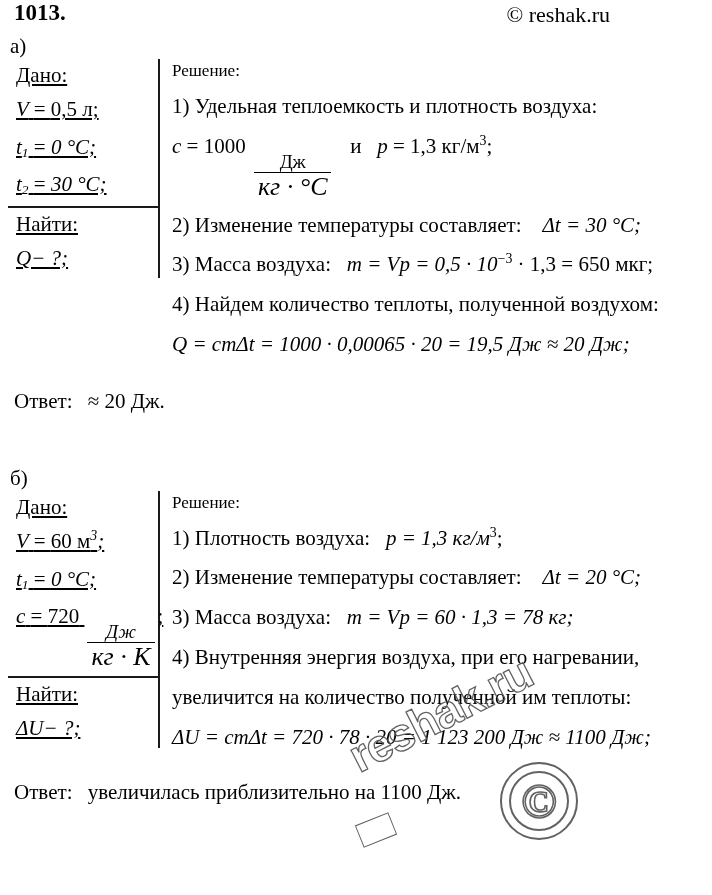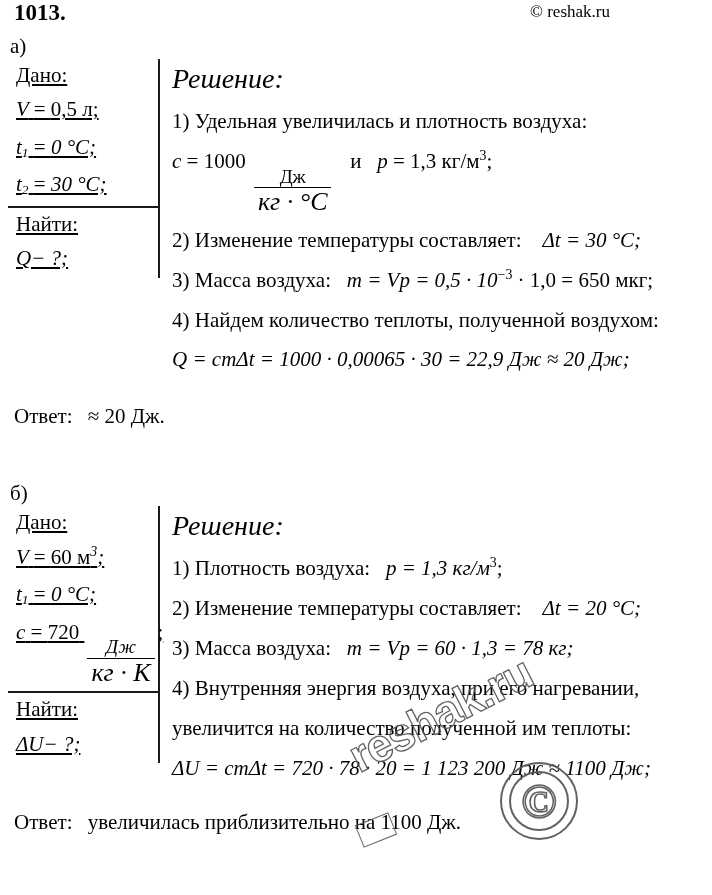--- a/index.html
+++ b/index.html
@@ -33,21 +33,21 @@
     left: 6px;
     top: 0px;
     font-weight: bold;
     font-size: 23px;
     letter-spacing: 0px;
   }
   .brand {
     position: absolute;
     right: 4px;
     top: 2px;
-    font-size: 17px;
+    font-size: 22px;
     white-space: nowrap;
   }
 
   
   .part-label {
     font-size: 21px;
     margin-left: 2px;
   }
 
   
@@ -81,24 +81,23 @@
     border-top: 2px solid #1a1a1a;
     margin: 2px 0 0 -8px;
     width: calc(100% + 12px);
   }
   .solution-col {
     flex: 1 1 auto;
     padding-left: 12px;
     box-sizing: border-box;
   }
   .sol-head {
-    font-size: 28px;
+    font-size: 17px;
     line-height: 1.4;
     padding-bottom: 4px;
-    font-style: italic;
   }
   .sol-line {
     font-size: 21px;
     line-height: 1.42;
     padding: 5px 0;
     white-space: nowrap;
   }
 
   
   .mi { font-style: italic; }
@@ -242,21 +241,21 @@
       <div class="given-line">
         <span class="mi">Q− ?;</span>
       </div>
     </div>
 
     <div class="solution-col">
       <div class="sol-head">Решение:</div>
 
       <div class="sol-line">
         <span>1)</span>
-        <span>Удельная увеличилась и плотность воздуха:</span>
+        <span>Удельная теплоемкость и плотность воздуха:</span>
       </div>
 
       <div class="sol-line">
         <span class="mi">c</span>
         <span class="mn"> = </span>
         <span class="mn">1000</span>
         <span class="frac">
           <span class="num">Дж</span>
           <span class="den mi">кг · °C</span>
         </span>
@@ -272,30 +271,30 @@
         <span>2)</span>
         <span>Изменение температуры составляет:</span>
         <span class="mi">&nbsp;&nbsp;</span>
         <span class="mi">Δt = 30 °C;</span>
       </div>
 
       <div class="sol-line">
         <span>3)</span>
         <span>Масса воздуха:</span>
         <span>&nbsp;</span>
-        <span class="mi">m = Vp = 0,5 · 10</span><sup class="exp">−3</sup><span class="mn"> · 1,0 = 650 мкг;</span>
+        <span class="mi">m = Vp = 0,5 · 10</span><sup class="exp">−3</sup><span class="mn"> · 1,3 = 650 мкг;</span>
       </div>
 
       <div class="sol-line">
         <span>4)</span>
         <span>Найдем количество теплоты, полученной воздухом:</span>
       </div>
 
       <div class="sol-line">
-        <span class="mi">Q = cmΔt = 1000 · 0,00065 · 30 = 22,9 Дж ≈ 20 Дж;</span>
+        <span class="mi">Q = cmΔt = 1000 · 0,00065 · 20 = 19,5 Дж ≈ 20 Дж;</span>
       </div>
     </div>
   </div>
 
   <div class="spacer-a"></div>
 
   <div class="answer">
     <span class="lbl">Ответ:</span>
     <span>≈ 20 Дж.</span>
   </div>

